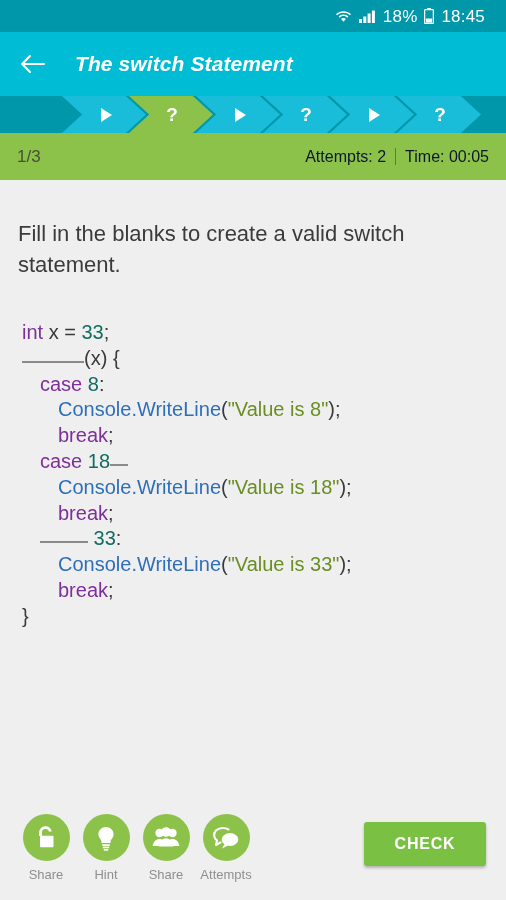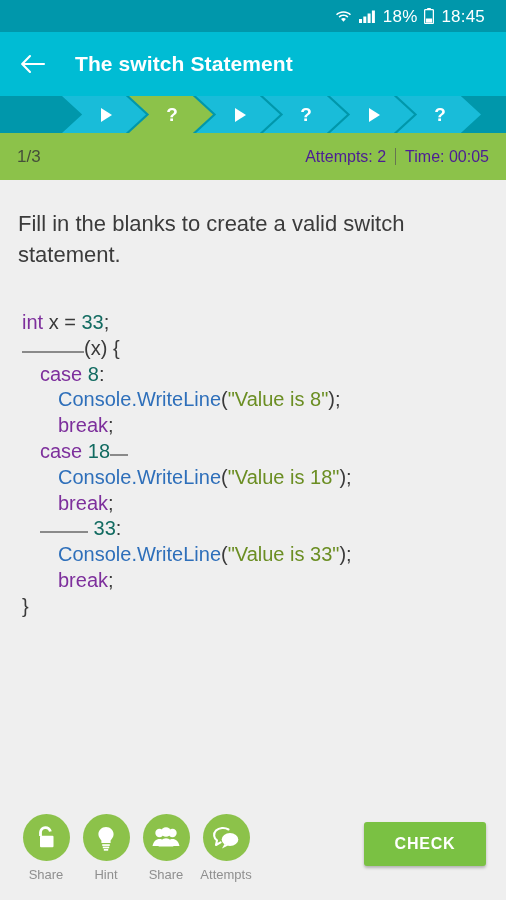--- a/index.html
+++ b/index.html
@@ -62,20 +62,21 @@
     align-items: center;
     justify-content: center;
     cursor: pointer;
   }
   .appbar-title {
     color: #ffffff;
     font-size: 21px;
     font-weight: bold;
     margin-left: 25px;
     letter-spacing: 0.1px;
+    font-style: italic;
   }
 
   
   .progress-strip {
     height: 37px;
     background: #0097ab;
     position: relative;
     flex: 0 0 auto;
     overflow: hidden;
   }
@@ -115,38 +116,38 @@
     align-items: center;
     justify-content: space-between;
     padding: 0 17px;
     box-sizing: border-box;
     flex: 0 0 auto;
     color: #3b4a2a;
   }
   .infobar .left { font-size: 17px; color: #46503a; }
   .infobar .right {
     font-size: 16px;
-    color: #4c1d95;
+    color: #0f172a;
     display: flex;
     align-items: center;
   }
   .infobar .divider {
     display: inline-block;
     width: 1px;
     height: 17px;
     background: #667551;
     margin: 0 9px;
   }
 
   
   .content {
     flex: 1 1 auto;
     background: #efefef;
     position: relative;
-    padding: 4px 18px;
+    padding: 14px 18px;
     box-sizing: border-box;
     overflow: hidden;
   }
   .question {
     margin-top: 24px;
     font-size: 22px;
     line-height: 31px;
     color: #3b3b3b;
     max-width: 450px;
   }

